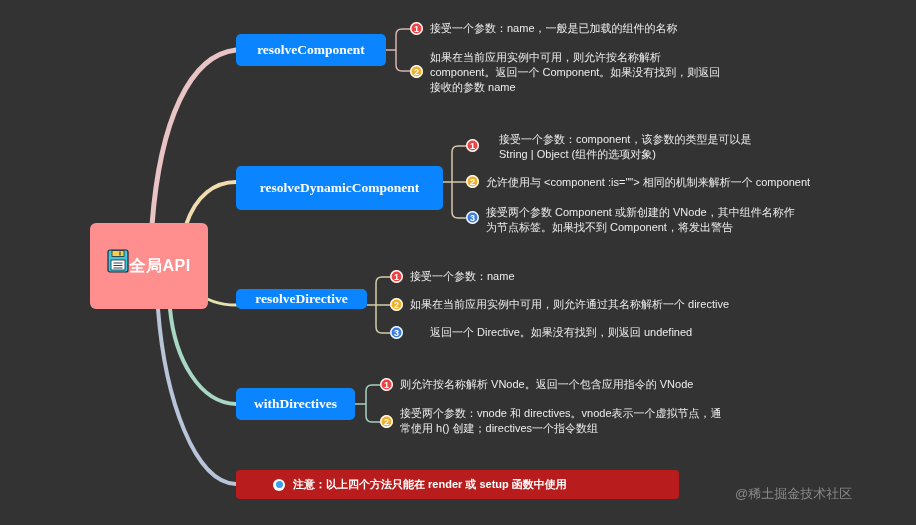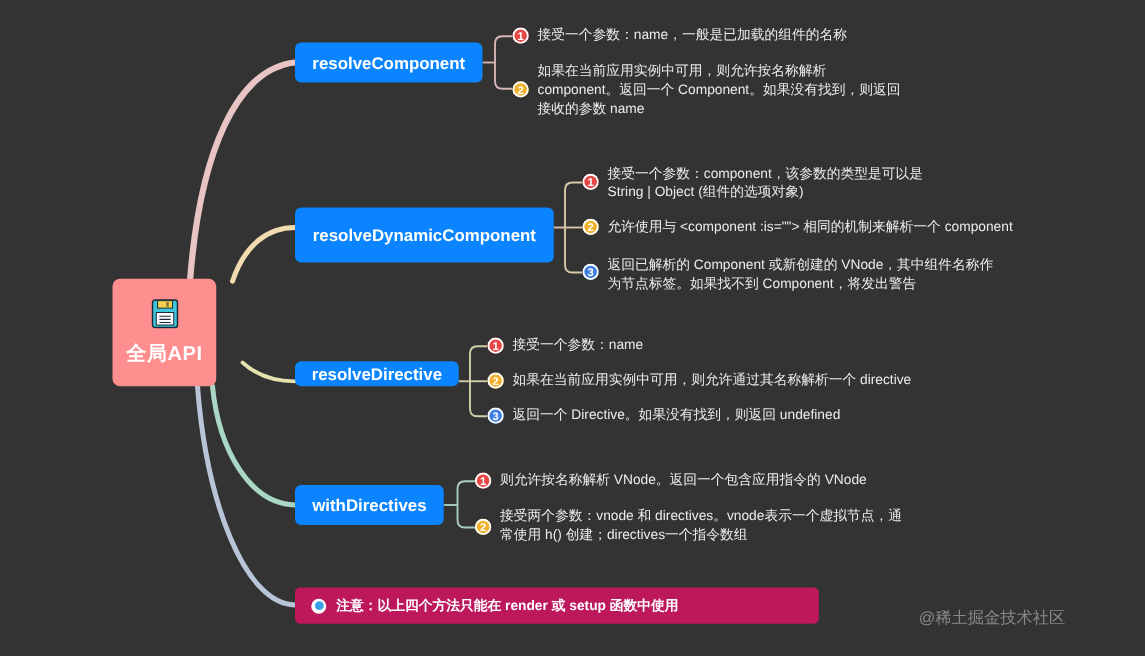--- a/index.html
+++ b/index.html
@@ -5,50 +5,50 @@
     html, body { margin: 0; padding: 0; }
     body {
       width: 916px; height: 525px;
       background: #333333;
       position: relative; overflow: hidden;
       font-family: "Liberation Sans", "DejaVu Sans", sans-serif;
       color: #ffffff;
     }
     svg.connectors { position: absolute; left: 0; top: 0; width: 916px; height: 525px; }
     .root {
-      position: absolute; left: 90px; top: 223px; width: 83px; height: 86px;
+      position: absolute; left: 90px; top: 223px; width: 118px; height: 86px;
       background: #ff8e8e; border-radius: 6px;
-      display: flex; flex-direction: column; align-items: center; justify-content: center;
+      display: flex; flex-direction: row; align-items: center; justify-content: center;
     }
     .root .icon { width: 22px; height: 24px; margin-bottom: 10px; }
     .root .title { font-size: 16px; font-weight: bold; color: #fff; letter-spacing: 0.5px; }
     .branch {
       position: absolute; background: #0a84ff; color: #fff;
       border-radius: 5px; font-weight: bold; font-size: 13.5px;
-      display: flex; align-items: center; justify-content: center;
+      display: flex; align-items: center; justify-content: center; font-family: Liberation Serif, serif;
     }
     .leaf {
       position: absolute; display: flex; align-items: flex-start;
       font-size: 11px; line-height: 15px; color: #ececec;
     }
     .leaf .txt { white-space: pre-line; }
     .marker {
       position: absolute; width: 13px; height: 13px; border-radius: 50%;
       display: flex; align-items: center; justify-content: center;
       font-size: 9px; font-weight: bold; color: #fff;
       box-shadow: 0 0 0 1.5px #fff inset;
     }
     .m-red { background: #e84545; }
     .m-yellow { background: #f2b02a; }
     .m-blue { background: #3b7de0; }
     .note {
       position: absolute; left: 236px; top: 470px; width: 419px; height: 29px;
-      background: #be185d; border-radius: 4px;
+      background: #b91c1c; border-radius: 4px;
       display: flex; align-items: center;
-      font-size: 11px; font-weight: bold; color: #fff;
+      font-size: 11px; font-weight: bold; color: #fff; padding-left: 24px;
     }
     .note .nicon { width: 12px; height: 12px; border-radius: 50%; background: #fff; margin-left: 13px; margin-right: 8px; position: relative; }
     .note .nicon::after {
       content: ""; position: absolute; left: 2.5px; top: 2.5px; width: 7px; height: 7px; border-radius: 50%; background: #3aa0e8;
     }
     .watermark {
       position: absolute; left: 735px; top: 485px; font-size: 13px; color: #8a8a8a;
     }
   </style>
 </head>
@@ -109,47 +109,47 @@
 <div class="leaf" style="left:430px; top:50px;align-items:center;">
   <span class="txt">如果在当前应用实例中可用，则允许按名称解析
 component。返回一个 Component。如果没有找到，则返回
 接收的参数 name</span>
 </div>
 
 <div class="branch" style="left:236px; top:166px; width:207px; height:44px;">
   <span>resolveDynamicComponent</span>
 </div>
 <div class="marker m-red" style="left:466px; top:139px;">1</div>
-<div class="leaf" style="left:486px; top:132px;">
+<div class="leaf" style="left:499px; top:132px;">
   <span class="txt">接受一个参数：component，该参数的类型是可以是
 String | Object (组件的选项对象)</span>
 </div>
 <div class="marker m-yellow" style="left:466px; top:175px;">2</div>
 <div class="leaf" style="left:486px; top:175px;">
   <span class="txt">允许使用与 &lt;component :is=""&gt; 相同的机制来解析一个 component</span>
 </div>
 <div class="marker m-blue" style="left:466px; top:211px;">3</div>
 <div class="leaf" style="left:486px; top:205px;">
-  <span class="txt">返回已解析的 Component 或新创建的 VNode，其中组件名称作
+  <span class="txt">接受两个参数 Component 或新创建的 VNode，其中组件名称作
 为节点标签。如果找不到 Component，将发出警告</span>
 </div>
 
 <div class="branch" style="left:236px; top:289px; width:131px; height:20px;">
   <span>resolveDirective</span>
 </div>
 <div class="marker m-red" style="left:390px; top:270px;">1</div>
 <div class="leaf" style="left:410px; top:269px;">
   <span class="txt">接受一个参数：name</span>
 </div>
 <div class="marker m-yellow" style="left:390px; top:298px;">2</div>
 <div class="leaf" style="left:410px; top:297px;">
   <span class="txt">如果在当前应用实例中可用，则允许通过其名称解析一个 directive</span>
 </div>
 <div class="marker m-blue" style="left:390px; top:326px;">3</div>
-<div class="leaf" style="left:410px; top:325px;">
+<div class="leaf" style="left:430px; top:325px;">
   <span class="txt">返回一个 Directive。如果没有找到，则返回 undefined</span>
 </div>
 
 <div class="branch" style="left:236px; top:388px; width:119px; height:32px;">
   <span>withDirectives</span>
 </div>
 <div class="marker m-red" style="left:380px; top:378px;">1</div>
 <div class="leaf" style="left:400px; top:377px;">
   <span class="txt">则允许按名称解析 VNode。返回一个包含应用指令的 VNode</span>
 </div>

